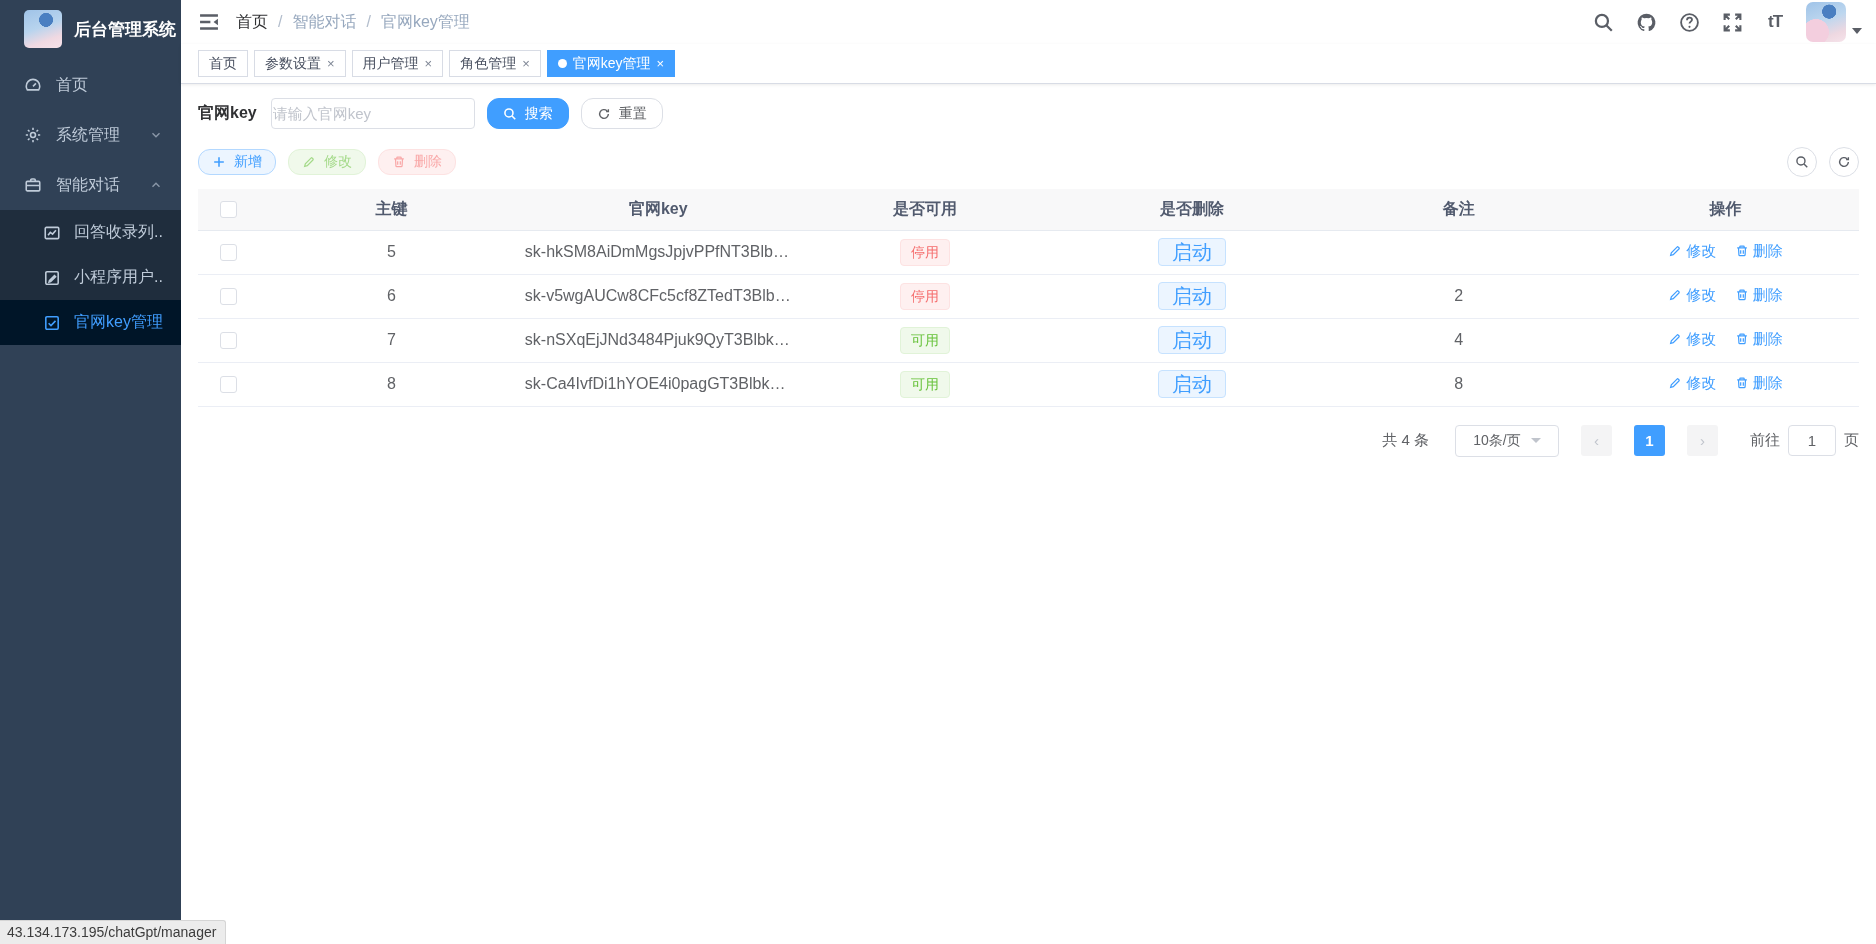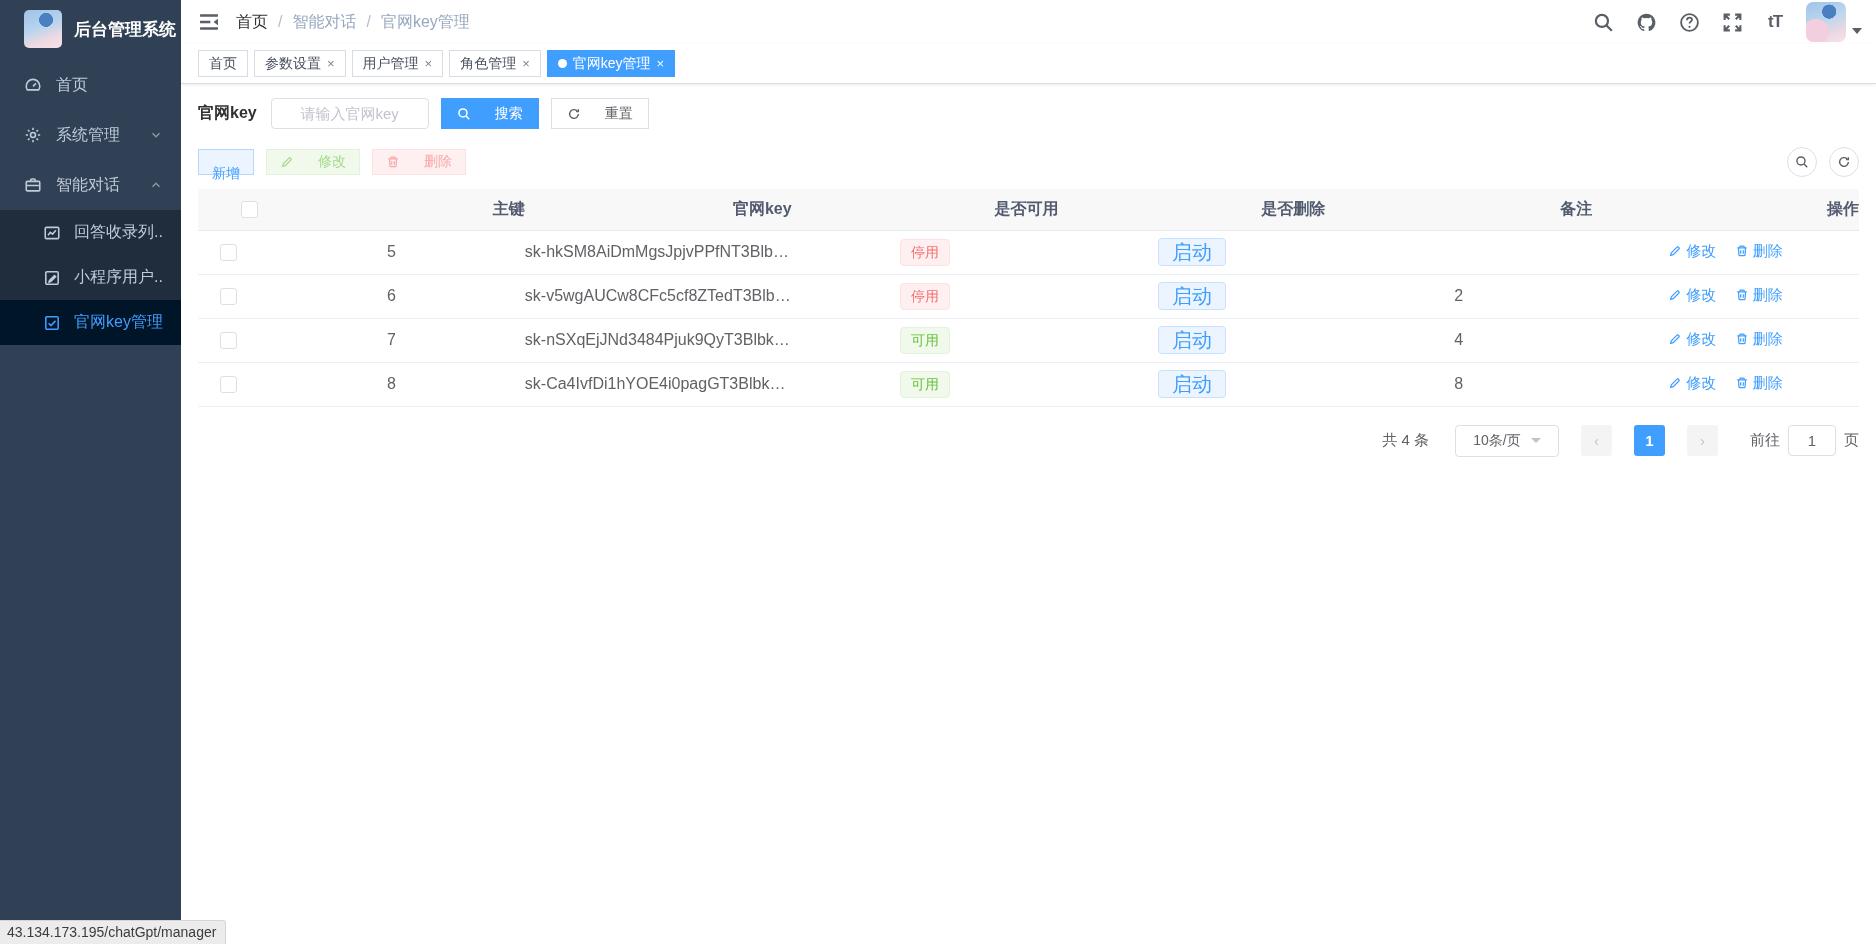--- a/index.html
+++ b/index.html
@@ -49,41 +49,41 @@
   .tag-tab .tab-close { font-size:13px; color:#7d8594; line-height:1; }
   .tag-tab.active { background:#409eff; border-color:#409eff; color:#fff; }
   .tag-tab.active .tab-close { color:#fff; }
   .tab-dot { width:9px; height:9px; border-radius:50%; background:#fff; }
 
   .content { flex:1; padding:14px 17px 0 17px; background:#fff; }
 
   
   .search-row { display:flex; align-items:center; margin-bottom:18px; }
   .search-label { font-weight:bold; color:#303133; font-size:16px; margin-right:14px; }
-  .search-input { width:158px; height:31px; border:1px solid #dcdfe6; border-radius:4px; padding:0 12px; font-size:15px; color:#606266; outline:none; font-family:inherit;text-align:center; }
+  .search-input { width:204px; height:31px; border:1px solid #dcdfe6; border-radius:4px; padding:0 1px; font-size:15px; color:#606266; outline:none; font-family:inherit; }
   .search-input::placeholder { color:#c0c4cc; }
-  .btn { display:inline-flex; align-items:center; justify-content:center; gap:24px; border-radius:0; cursor:pointer; font-size:14px; border:1px solid transparent; font-family:inherit; background:#fff; }
+  .btn { display:inline-flex; align-items:center; justify-content:center; gap:8px; border-radius:12px; cursor:pointer; font-size:14px; border:1px solid transparent; font-family:inherit; background:#fff; }
   .btn svg { width:14px; height:14px; }
   .btn-search { height:31px; padding:0 15px; background:#409eff; border-color:#409eff; color:#fff; margin-left:12px; }
   .btn-reset { height:31px; padding:0 15px; border-color:#dcdfe6; color:#606266; margin-left:12px; }
 
   
   .toolbar-row { display:flex; align-items:center; margin-bottom:12px; }
   .btn-mini { height:26px; padding:0 13px; font-size:14px; }
-  .btn-add { background:#ecf5ff; border-color:#b3d8ff; color:#409eff;flex-direction:column; }
+  .btn-add { background:#ecf5ff; border-color:#b3d8ff; color:#409eff; }
   .btn-edit { background:#f0f9eb; border-color:#e1f3d8; color:#a4da89; margin-left:12px; cursor:not-allowed; }
   .btn-del { background:#fef0f0; border-color:#fde2e2; color:#f9a7a7; margin-left:12px; cursor:not-allowed; }
   .toolbar-right { margin-left:auto; display:flex; gap:12px; }
   .circle-btn { width:30px; height:30px; border-radius:50%; border:1px solid #dcdfe6; background:#fff; display:flex; align-items:center; justify-content:center; color:#5a5e66; cursor:pointer; }
   .circle-btn svg { width:14px; height:14px; }
 
   
   table { width:100%; border-collapse:collapse; table-layout:fixed; }
   col.c-check { width:60px; }
-  thead th { background:#f8f8f9; color:#515a6e; font-weight:bold; font-size:16px; height:41px; text-align:right; border-bottom:1px solid #e6eaf0; }
+  thead th { background:#f8f8f9; color:#515a6e; font-weight:bold; font-size:16px; height:41px; text-align:center; border-bottom:1px solid #e6eaf0; }
   tbody td { height:44px; text-align:center; font-size:16px; color:#606266; border-bottom:1px solid #ebeef5; overflow:hidden; white-space:nowrap; text-overflow:ellipsis; }
   .checkbox { width:17px; height:17px; border:1px solid #dcdfe6; border-radius:3px; background:#fff; display:inline-block; vertical-align:middle; cursor:pointer; }
   .tag { display:inline-block; height:27px; line-height:25px; padding:0 10px; border-radius:4px; font-size:14px; }
   .tag-danger { background:#fef0f0; border:1px solid #fde2e2; color:#f56c6c; }
   .tag-success { background:#f0f9eb; border:1px solid #e1f3d8; color:#67c23a; }
   .btn-toggle { height:28px; padding:0 13px; background:#ecf5ff; border:1px solid #c6e2ff; color:#409eff; border-radius:4px; font-size:20px; cursor:pointer; display:inline-flex; align-items:center; font-family:inherit; }
   .op-link { color:#409eff; font-size:15px; cursor:pointer; display:inline-flex; align-items:center; gap:4px; }
   .op-link + .op-link { margin-left:14px; }
   .op-link svg { width:14px; height:14px; }
 

